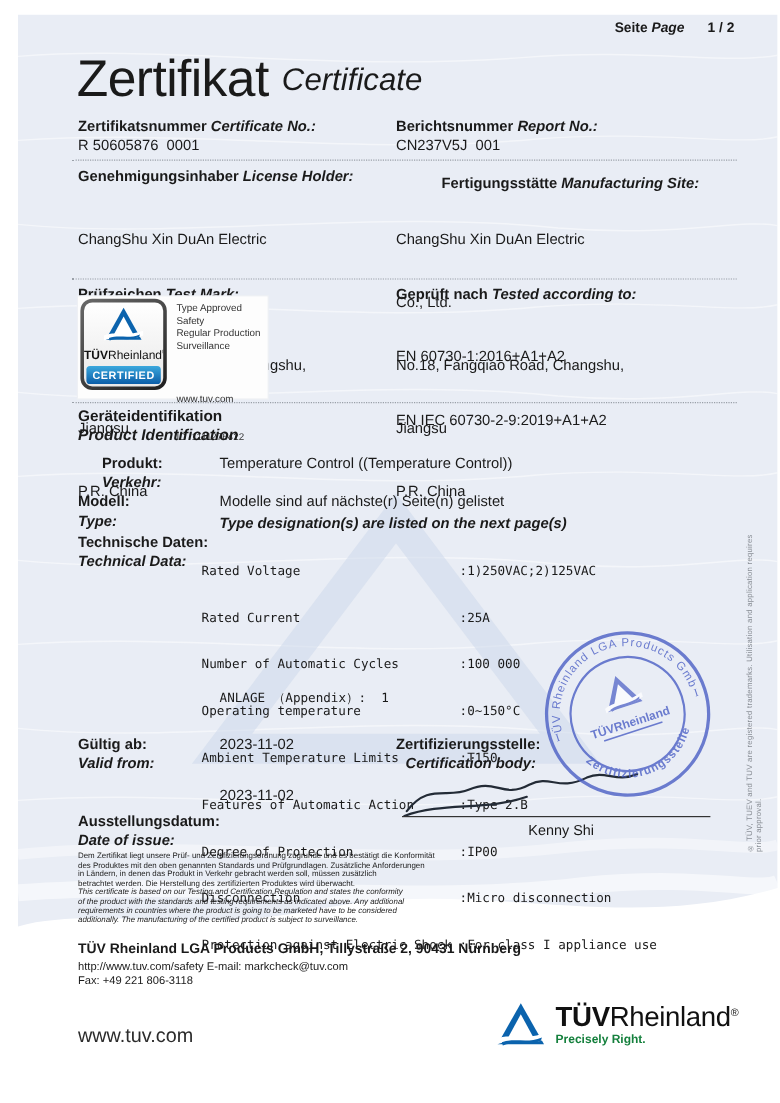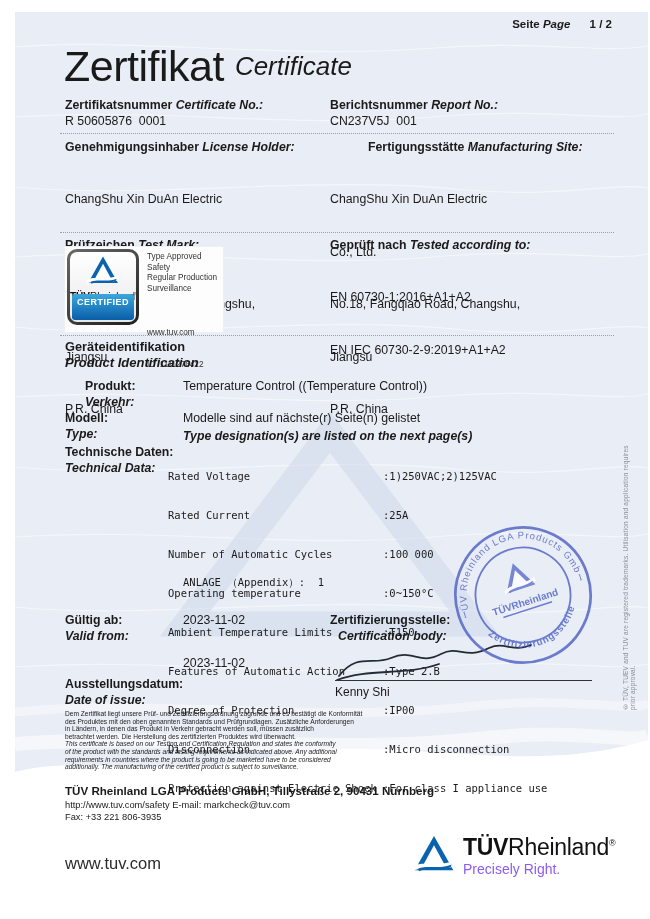--- a/index.html
+++ b/index.html
@@ -16,31 +16,31 @@
   .sep{border-top:1px dotted #9aa0a8;height:0;left:60px;right:36px;}
   .col-l{left:65px;}
   .col-r{left:330px;}
   .mono{font-family:"DejaVu Sans Mono",monospace;font-size:10.5px;line-height:13px;white-space:pre;}
   .mono-name{display:inline-block;width:215px;}
   .finePrint{font-size:6.6px;line-height:7.6px;color:#222;white-space:nowrap;}
   .badge-wrap{left:65px;top:247px;width:158px;height:85px;background:#fdfdfd;box-shadow:0 0 0 1px #eef0f4;}
   .badge{position:absolute;left:2px;top:2px;width:72px;height:76px;border-radius:10px;
     background:linear-gradient(145deg,#6a6a6a,#1e1e1e);padding:3px;box-sizing:border-box;}
   .badge-inner{position:relative;width:100%;height:100%;background:linear-gradient(#ffffff,#e8e8e8);border-radius:7px;overflow:hidden;}
-  .badge-band{position:absolute;left:2px;right:2px;bottom:2px;height:26px;border-radius:3px;
+  .badge-band{position:absolute;left:2px;right:2px;bottom:2px;height:15px;border-radius:3px;
     background:linear-gradient(#3ba8dd,#0a5da8);color:#fff;font-size:9px;font-weight:bold;
     letter-spacing:.5px;text-align:center;line-height:17px;}
   .badge-brand{position:absolute;left:0;right:0;top:39px;text-align:center;font-size:10px;color:#111;white-space:nowrap;}
   .badge-side{font-size:8.2px;line-height:10.5px;color:#333;}
   .stamp{left:450px;top:522px;width:146px;height:146px;opacity:.8;}
   .sig-line{left:335px;top:680px;width:257px;border-top:1.3px solid #333;}
   .sideNote{right:14px;top:430px;height:280px;font-size:6.5px;color:#8a8f96;
     writing-mode:vertical-rl;transform:rotate(180deg);letter-spacing:.2px;}
   .logo-text{font-size:23px;letter-spacing:-0.3px;color:#111;}
-  .tagline{font-size:14px;font-weight:normal;color:#8b5cf6;}
+  .tagline{font-size:10px;font-weight:bold;color:#15803d;}
   sup.reg{font-size:9px;}
 </style>
 </head>
 <body>
 
 <svg width="0" height="0" style="position:absolute" aria-hidden="true">
   <defs>
     <g id="tuv-tri">
       <path d="M50 4 L94 82 L6 82 Z" fill="#0b63ad"></path>
       <path d="M50 25 L76 73 L24 73 Z" fill="#fff"></path>
@@ -101,21 +101,21 @@
   <span class="bi">License Holder:</span>
 </div>
 <div class="abs col-l val" style="top:156px;">
   <div>ChangShu Xin DuAn Electric</div>
   <div>Co., Ltd.</div>
   <div>No.18, Fangqiao Road, Changshu,</div>
   <div>Jiangsu</div>
   <div>P.R. China</div>
 </div>
 
-<div class="abs col-r lbl" style="top:139px;padding-left:38px;">
+<div class="abs col-r lbl" style="top:145px;padding-left:38px;">
   <span class="b">Fertigungsstätte</span>
   <span class="bi">Manufacturing Site:</span>
 </div>
 <div class="abs col-r val" style="top:156px;">
   <div>ChangShu Xin DuAn Electric</div>
   <div>Co., Ltd.</div>
   <div>No.18, Fangqiao Road, Changshu,</div>
   <div>Jiangsu</div>
   <div>P.R. China</div>
 </div>
@@ -214,21 +214,21 @@
 </div>
 <div class="abs val" style="left:183px;top:655px;">2023-11-02</div>
 
 <svg class="abs" style="left:335px;top:636px;" width="220" height="46">
   <g stroke="#232b36" stroke-width="1.8" fill="none" stroke-linecap="round">
     <path d="M4 40 C 22 16 38 30 56 22 C 78 12 84 30 106 18 C 124 9 130 24 154 12 C 170 5 178 17 196 9"></path>
     <path d="M2 44 C 34 32 70 40 104 28"></path>
   </g>
 </svg>
 <div class="abs sig-line"></div>
-<div class="abs" style="left:335px;top:685px;width:160px;text-align:left;font-size:12px;">Kenny Shi</div>
+<div class="abs" style="left:335px;top:685px;width:160px;text-align:right;font-size:12px;">Kenny Shi</div>
 
 <svg class="abs stamp" viewBox="0 0 160 160">
   <g transform="rotate(-18 80 80)" fill="#4b5fc5" stroke="none">
     <circle cx="80" cy="80" r="74" fill="none" stroke="#4b5fc5" stroke-width="3"></circle>
     <circle cx="80" cy="80" r="52" fill="none" stroke="#4b5fc5" stroke-width="2"></circle>
     <defs>
       <path id="arcTop" d="M18 80 A62 62 0 0 1 142 80"></path>
       <path id="arcBot" d="M22 80 A58 58 0 0 0 138 80"></path>
     </defs>
     <text font-size="10.5" font-family="Liberation Sans, sans-serif" letter-spacing="1">
@@ -261,21 +261,21 @@
   <div>betrachtet werden. Die Herstellung des zertifizierten Produktes wird überwacht.</div>
   <div class="i">This certificate is based on our Testing and Certification Regulation and states the conformity</div>
   <div class="i">of the product with the standards and testing requirements as indicated above. Any additional</div>
   <div class="i">requirements in countries where the product is going to be marketed have to be considered</div>
   <div class="i">additionally. The manufacturing of the certified product is subject to surveillance.</div>
 </div>
 
 <div class="abs b" style="left:65px;top:784px;font-size:11.6px;">TÜV Rheinland LGA Products GmbH, Tillystraße 2, 90431 Nürnberg</div>
 <div class="abs" style="left:65px;top:799px;font-size:9.3px;line-height:12px;">
   <div>http://www.tuv.com/safety E-mail: markcheck@tuv.com</div>
-  <div>Fax: +33 221 806-3935</div>
+  <div>Fax: +49 221 806-3118</div>
 </div>
 
 <div class="abs" style="left:65px;top:854px;font-size:16.5px;color:#2b2b2b;">www.tuv.com</div>
 
 <div class="abs" style="left:412px;top:834px;display:flex;gap:7px;">
   <svg width="44" height="40" viewBox="0 0 100 90">
       <use href="#tuv-tri"></use>
     </svg>
   <div>
     <div class="logo-text">

